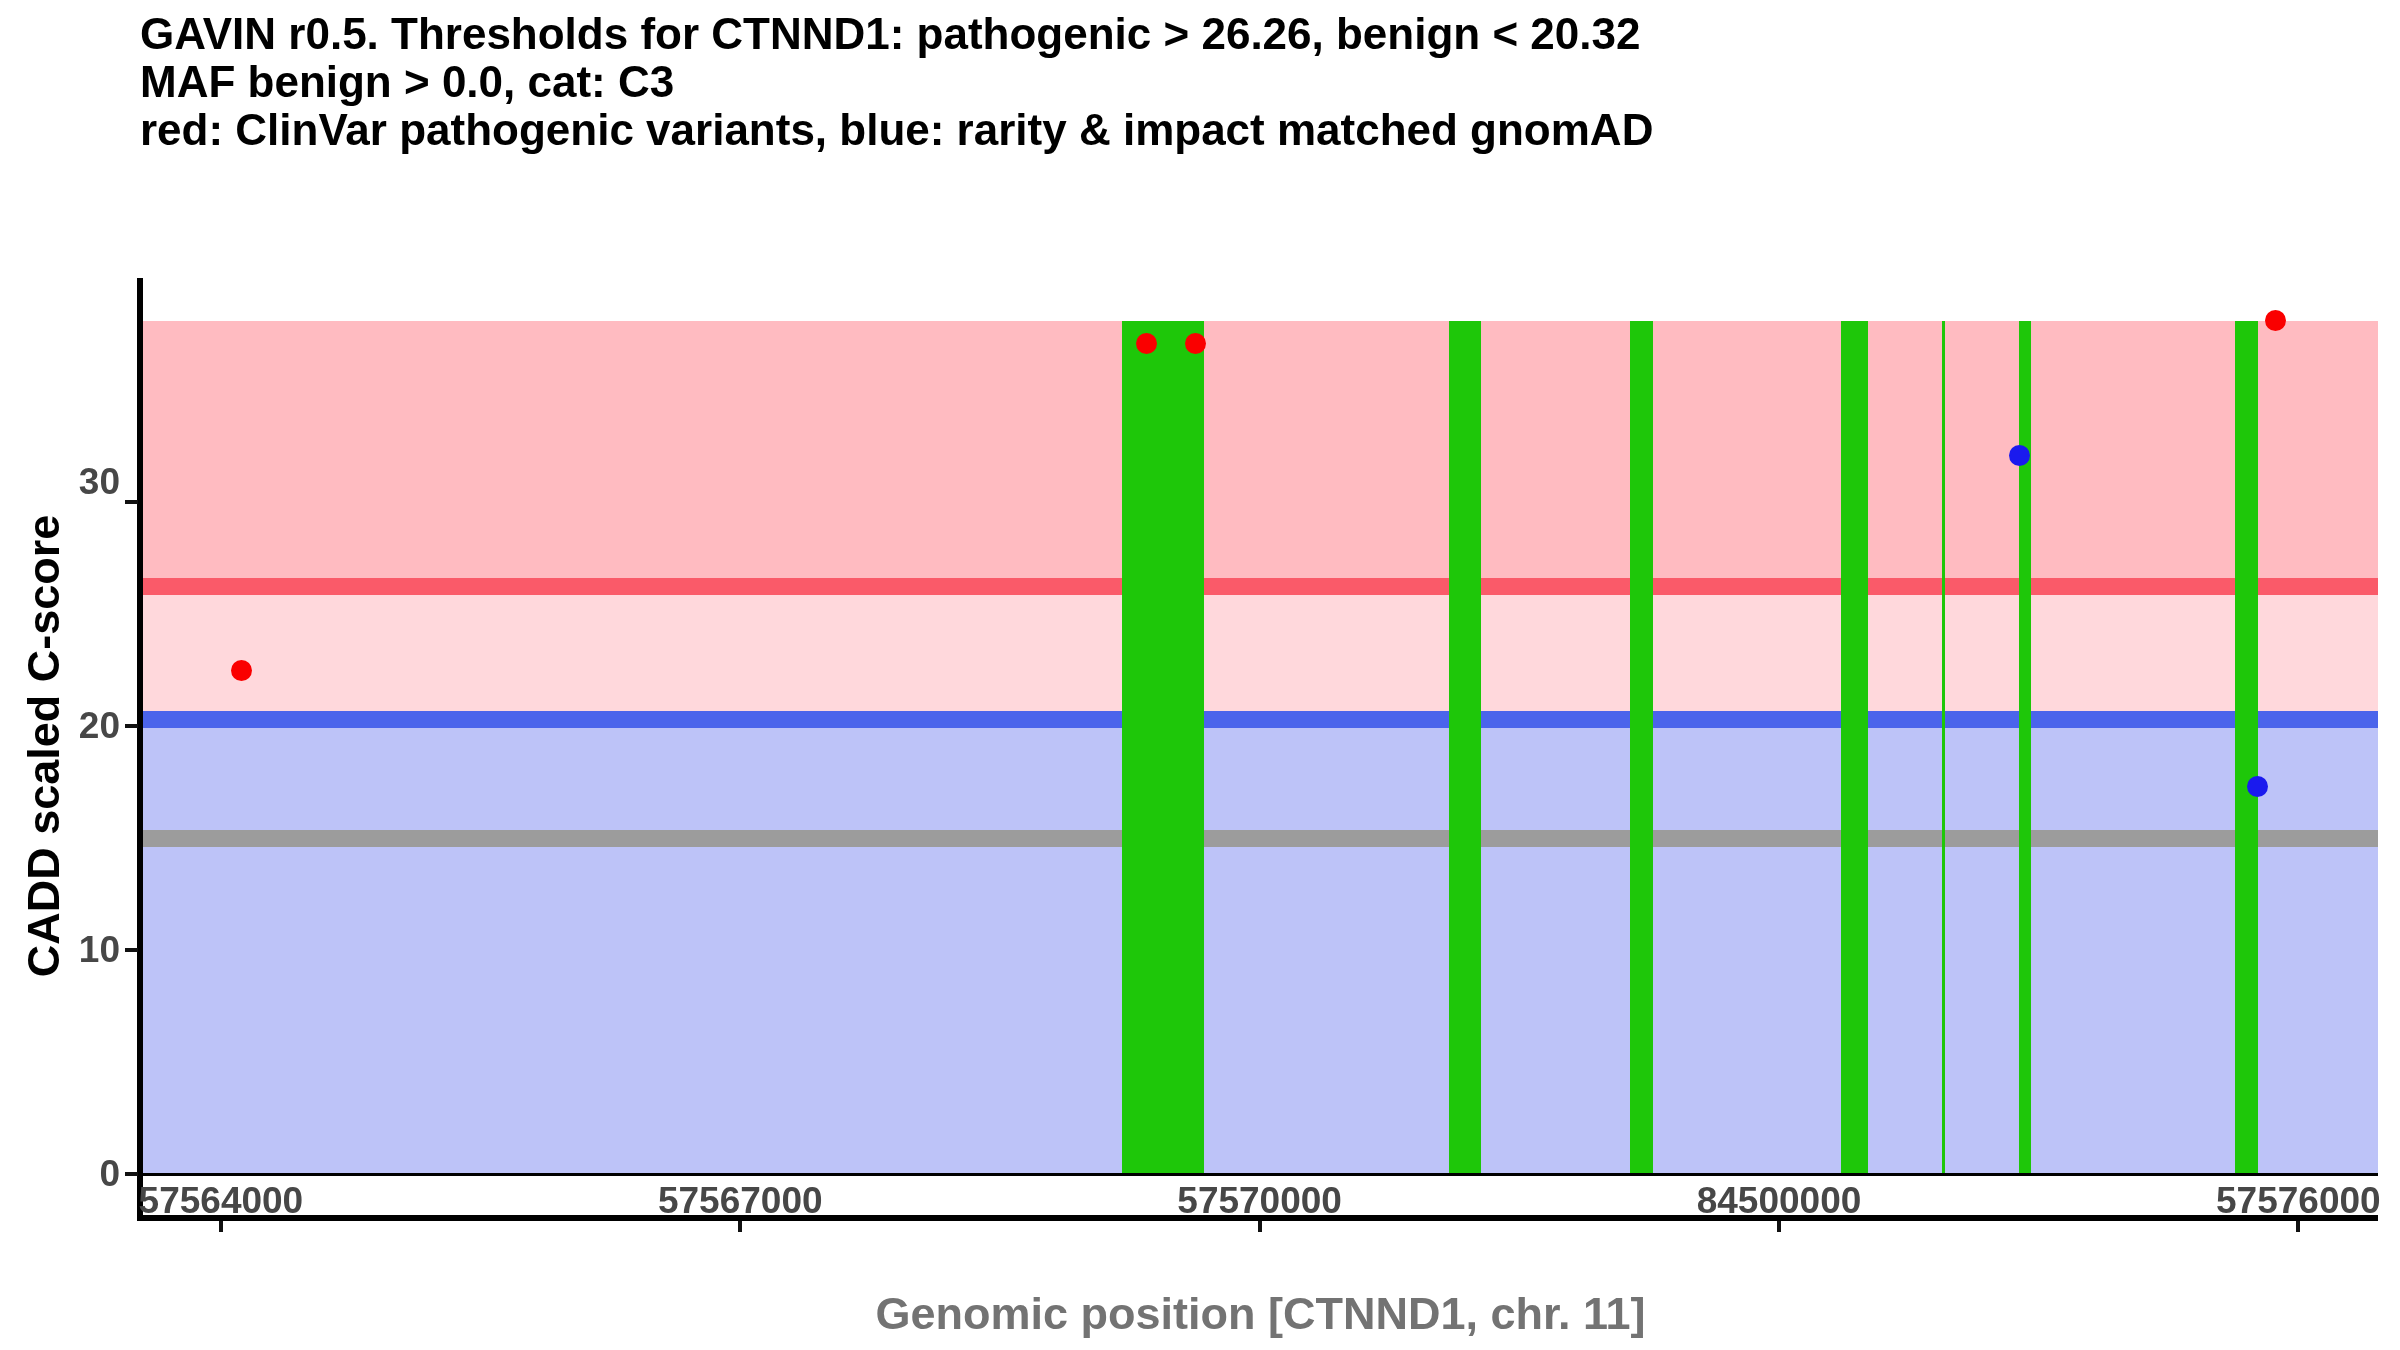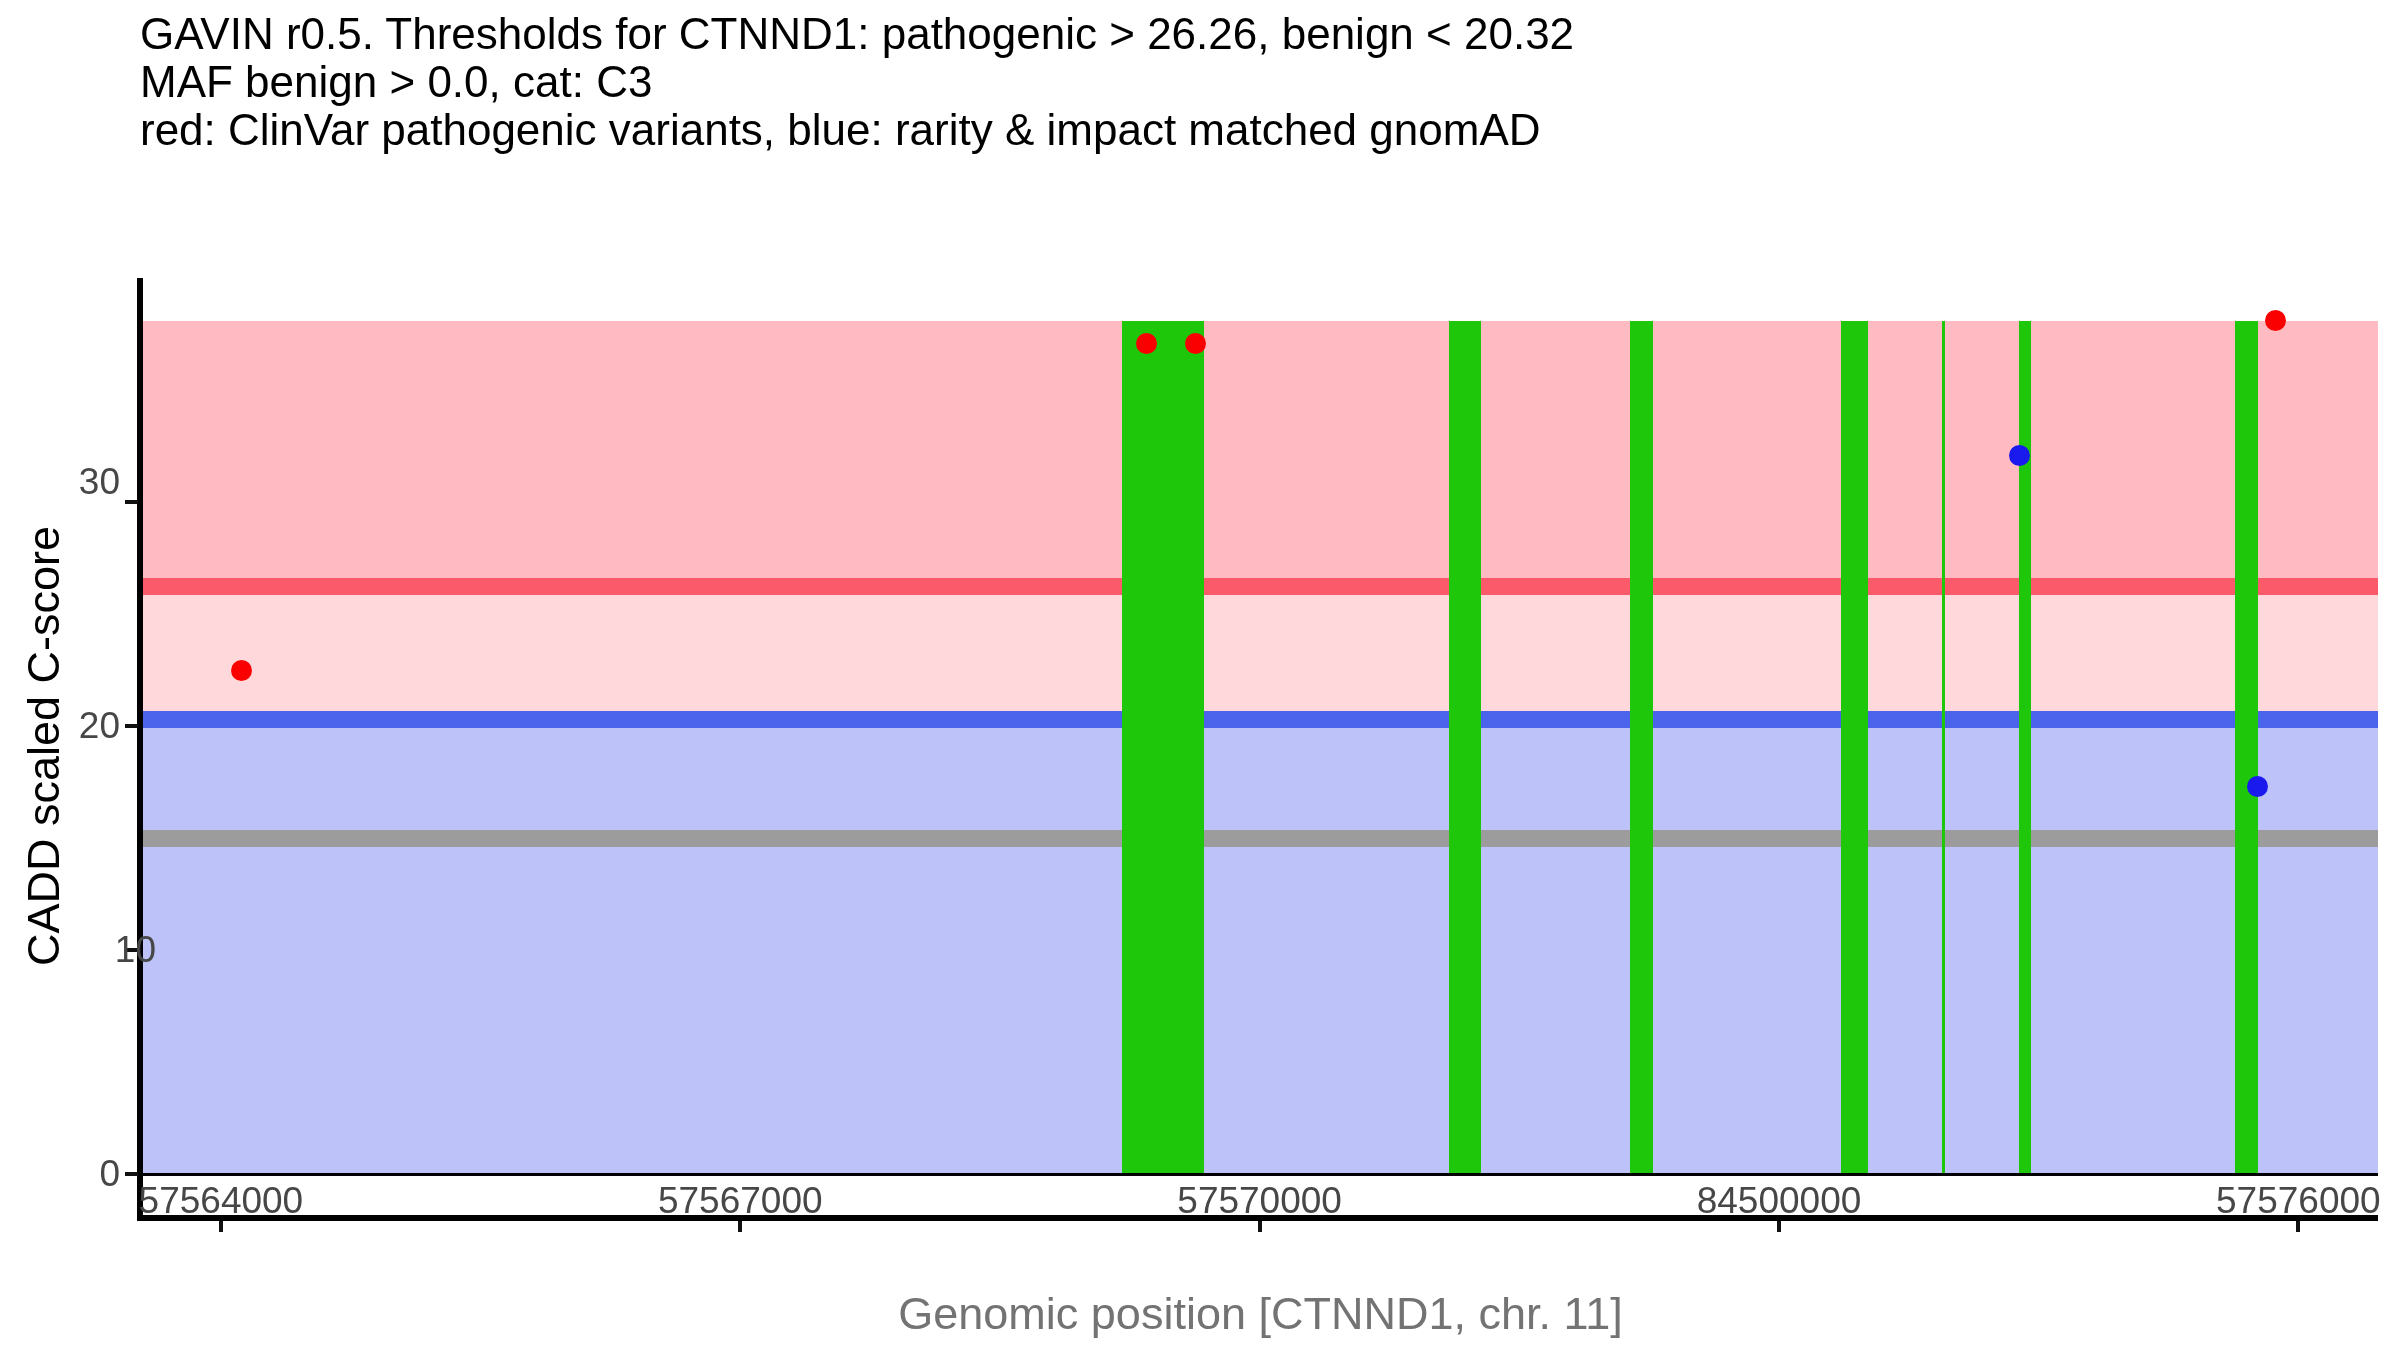--- a/index.html
+++ b/index.html
@@ -2,20 +2,21 @@
 <html><head>
 <meta charset="utf-8">
 <style>
   html,body{margin:0;padding:0;background:#ffffff;}
   #canvas{
     position:relative;
     width:2400px;height:1350px;
     background:#ffffff;
     font-family:"Liberation Sans",sans-serif;
     overflow:hidden;
+    font-weight:bold;
   }
   
   #title-block{
     position:absolute;left:140px;top:10px;
     font-size:44px;line-height:48px;color:#000;
     white-space:pre;
   }
   
   #panel{
     position:absolute;left:143px;top:278px;width:2235px;height:937px;
@@ -79,21 +80,21 @@
 
   <div id="y-axis-line"></div>
   <div id="x-axis-line"></div>
 
   <div id="y-axis-title">CADD scaled C-score</div>
   <div id="x-axis-title">Genomic position [CTNND1, chr. 11]</div>
 
 <div class="ytick" style="top: 1172.03px;"></div>
     <div class="ytick-label" style="top: 1152.03px;">0</div>
     <div class="ytick" style="top: 948.132px;"></div>
-    <div class="ytick-label" style="top: 928.132px; padding-left: 36px;">10</div>
+    <div class="ytick-label" style="top: 928.132px;">10</div>
     <div class="ytick" style="top: 724.238px;"></div>
     <div class="ytick-label" style="top: 704.238px;">20</div>
     <div class="ytick" style="top: 500.343px;"></div>
     <div class="ytick-label" style="top: 460px;">30</div>
     <div class="xtick" style="left: 218.905px;"></div>
     <div class="xtick-label" style="left: 90.9047px;">57564000</div>
     <div class="xtick" style="left: 738.27px;"></div>
     <div class="xtick-label" style="left: 610.27px;">57567000</div>
     <div class="xtick" style="left: 1257.63px;"></div>
     <div class="xtick-label" style="left: 1129.63px;">57570000</div>

